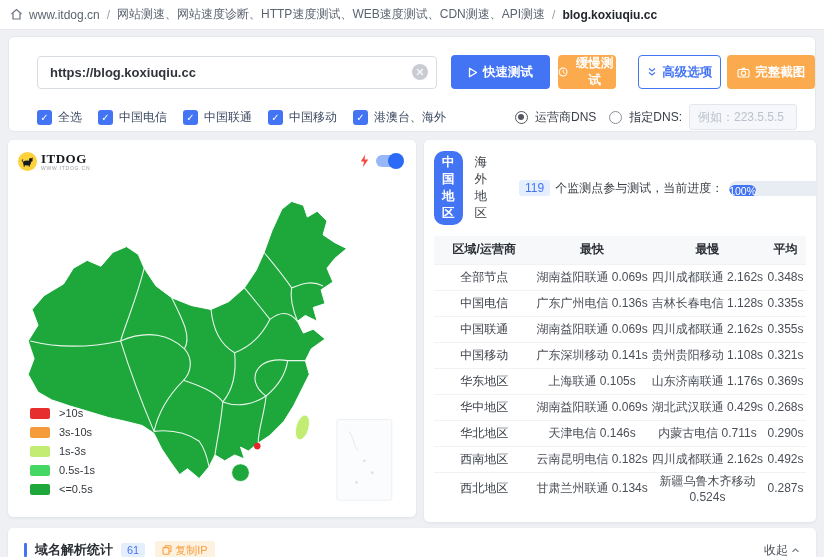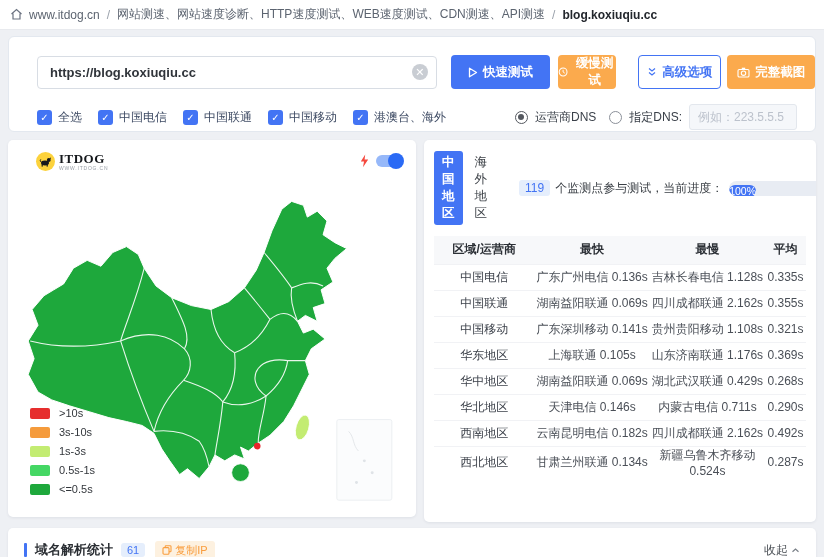--- a/index.html
+++ b/index.html
@@ -31,38 +31,38 @@
   .cbx-label { margin-left:6px; font-size:12px; color:#3d4a63; }
   .dns-group { margin-left:auto; display:flex; align-items:center; gap:7px; font-size:12px; color:#3a4049; }
   .radio { width:13px; height:13px; border-radius:50%; border:1px solid #8b9099; position:relative; display:inline-block; }
   .radio.sel { border-color:#54585f; }
   .radio.sel::after { content:""; position:absolute; left:2.5px; top:2.5px; width:6px; height:6px; border-radius:50%; background:#54585f; }
   .dns-input { width:108px; height:26px; background:#f5f7fa; border:1px solid #e3e7ed; border-radius:3px; padding:0 8px; font-size:12px; color:#8d939c; outline:none; font-family:inherit; }
   .dns-input::placeholder { color:#bcc2cc; }
 
   
   .map-card { position:absolute; left:8px; top:140px; width:408px; height:377px; background:#fff; border-radius:5px; box-shadow:0 1px 3px rgba(20,30,50,.07); overflow:hidden; }
-  .logo { position:absolute; left:28px; top:12px; display:flex; align-items:center; z-index:3; }
+  .logo { position:absolute; left:10px; top:12px; display:flex; align-items:center; z-index:3; }
   .logo-circle { width:19px; height:19px; border-radius:50%; background:#fcd23c; display:flex; align-items:center; justify-content:center; }
   .logo-text { margin-left:4px; }
   .logo-title { font-family:"Liberation Serif","DejaVu Serif",serif; font-weight:700; font-size:13px; color:#15181c; letter-spacing:.5px; line-height:12px; }
   .logo-sub { font-size:5px; color:#9aa0a8; letter-spacing:.8px; }
   .map-controls { position:absolute; right:14px; top:14px; display:flex; align-items:center; gap:7px; z-index:3; }
   .toggle { width:26px; height:12px; border-radius:6px; background:#96b8f9; position:relative; cursor:pointer; }
   .toggle-knob { position:absolute; right:-2px; top:-2px; width:16px; height:16px; border-radius:50%; background:#2a6af5; }
   .map-svg { position:absolute; left:0; top:26px; width:408px; height:344px; }
   .legend { position:absolute; left:22px; bottom:22px; z-index:3; }
   .legend-item { display:flex; align-items:center; margin-top:7px; }
   .legend-swatch { width:20px; height:11px; border-radius:2px; display:inline-block; }
   .legend-label { margin-left:9px; font-size:11px; color:#33373c; }
 
   
   .results-card { position:absolute; left:424px; top:140px; width:392px; height:382px; background:#fff; border-radius:5px; box-shadow:0 1px 3px rgba(20,30,50,.07); overflow:hidden; }
   .res-head { display:flex; align-items:center; padding:11px 12px 9px 10px; }
-  .tab { font-size:12.5px; padding:3px 8px; border-radius:3px; cursor:pointer; color:#3a3f45; }
+  .tab { font-size:12.5px; padding:3px 8px; border-radius:10px; cursor:pointer; color:#3a3f45; }
   .tab.active { background:#4374f4; color:#fff; font-weight:600; }
   .tab + .tab { margin-left:4px; }
   .count-badge { margin-left:24px; background:#e5eefc; color:#4374f4; font-size:12px; padding:1px 6px; border-radius:3px; }
   .res-text { margin-left:5px; font-size:12px; color:#3a3f45; white-space:nowrap; }
   .progress { margin-left:6px; width:116px; height:15px; border-radius:8px; background:#e8ecf3; overflow:hidden; flex:none; }
   .progress-fill { width:100%; height:100%; background:#4374f4; color:#fff; font-size:10.5px; text-align:center; line-height:15px; border-radius:8px; }
   table.res { width:372px; margin:2px 10px 0 10px; border-collapse:collapse; font-size:12px; }
   table.res th { background:#f7f8fa; font-weight:600; color:#2c3036; height:28px; text-align:center; }
   table.res td { height:26px; text-align:center; color:#4a4f57; border-top:1px solid #f1f2f5; }
   table.res td.col-region { color:#3c414a; }
@@ -276,20 +276,26 @@
     <thead>
       <tr>
         <th>区域/运营商</th>
         <th>最快</th>
         <th>最慢</th>
         <th>平均</th>
       </tr>
     </thead>
     <tbody>
         <tr>
+          <td class="col-region">全部节点</td>
+          <td>湖南益阳联通 0.069s</td>
+          <td>四川成都联通 2.162s</td>
+          <td>0.348s</td>
+        </tr>
+        <tr>
           <td class="col-region">中国电信</td>
           <td>广东广州电信 0.136s</td>
           <td>吉林长春电信 1.128s</td>
           <td>0.335s</td>
         </tr>
         <tr>
           <td class="col-region">中国联通</td>
           <td>湖南益阳联通 0.069s</td>
           <td>四川成都联通 2.162s</td>
           <td>0.355s</td>

